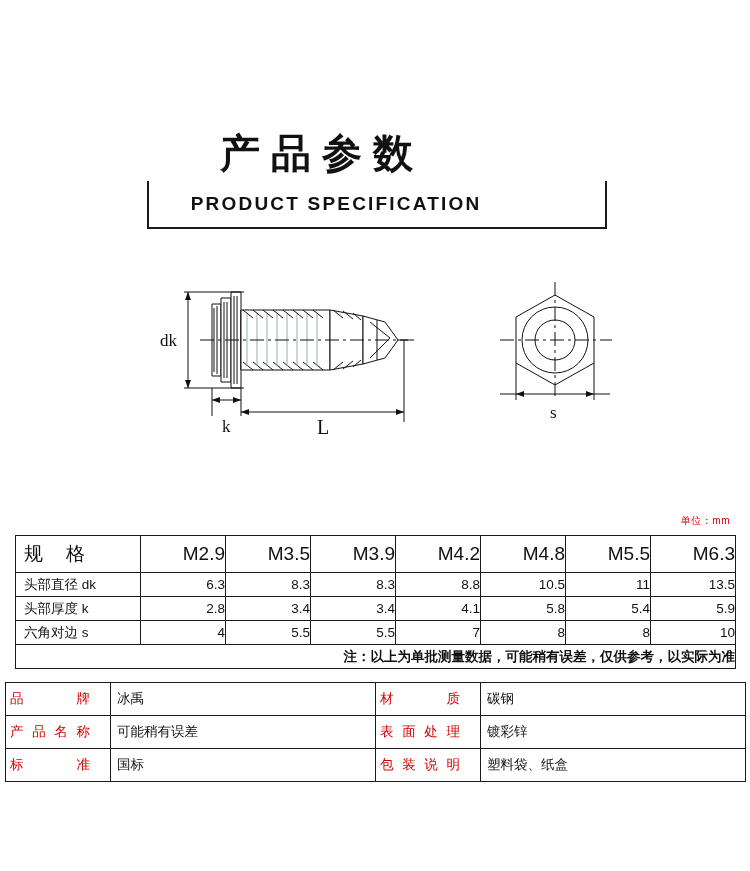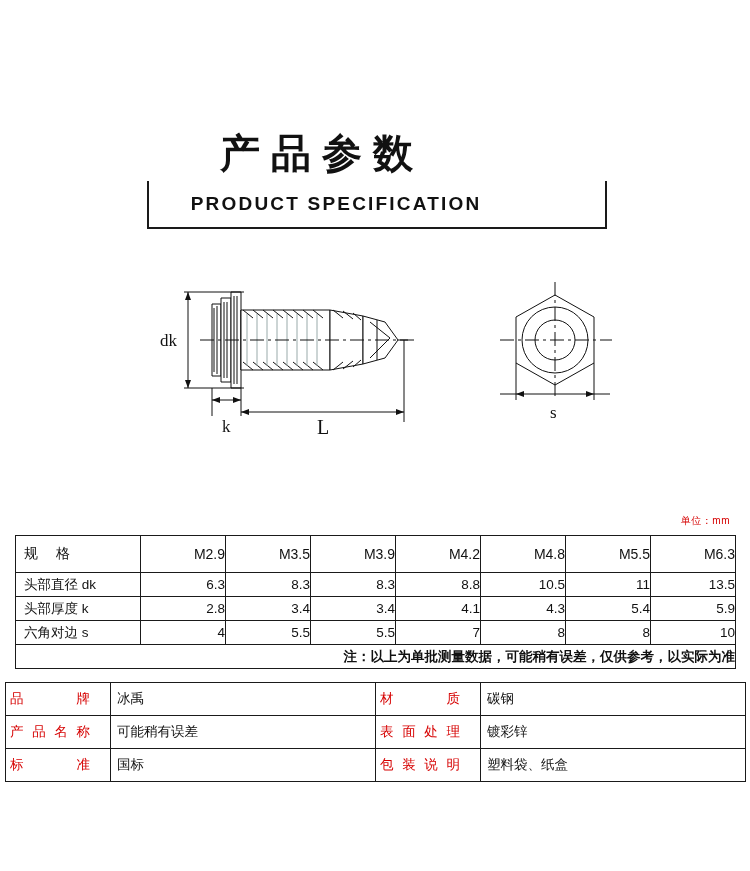--- a/index.html
+++ b/index.html
@@ -101,21 +101,21 @@
     padding: 1px 0;
     color: #111;
   }
   table.spec td.rowhead {
     text-align: left;
     padding-left: 8px;
     font-size: 13.5px;
   }
   table.spec tr.header td {
     height: 34px;
-    font-size: 14px;
+    font-size: 19px;
   }
   table.spec tr.header td.rowhead {
     letter-spacing: 2px;
   }
   .note-row td {
     border: 1px solid #1a1a1a;
     text-align: left;
     padding-left: 8px;
     font-size: 13.5px;
     color: #d60000;
@@ -280,21 +280,21 @@
         <td>10.5</td>
         <td>11</td>
         <td>13.5</td>
       </tr>
       <tr>
         <td class="rowhead">头部厚度 k</td>
         <td>2.8</td>
         <td>3.4</td>
         <td>3.4</td>
         <td>4.1</td>
-        <td>4.3</td>
+        <td>5.8</td>
         <td>5.4</td>
         <td>5.9</td>
       </tr>
       <tr>
         <td class="rowhead">六角对边 s</td>
         <td>4</td>
         <td>5.5</td>
         <td>5.5</td>
         <td>7</td>
         <td>8</td>

